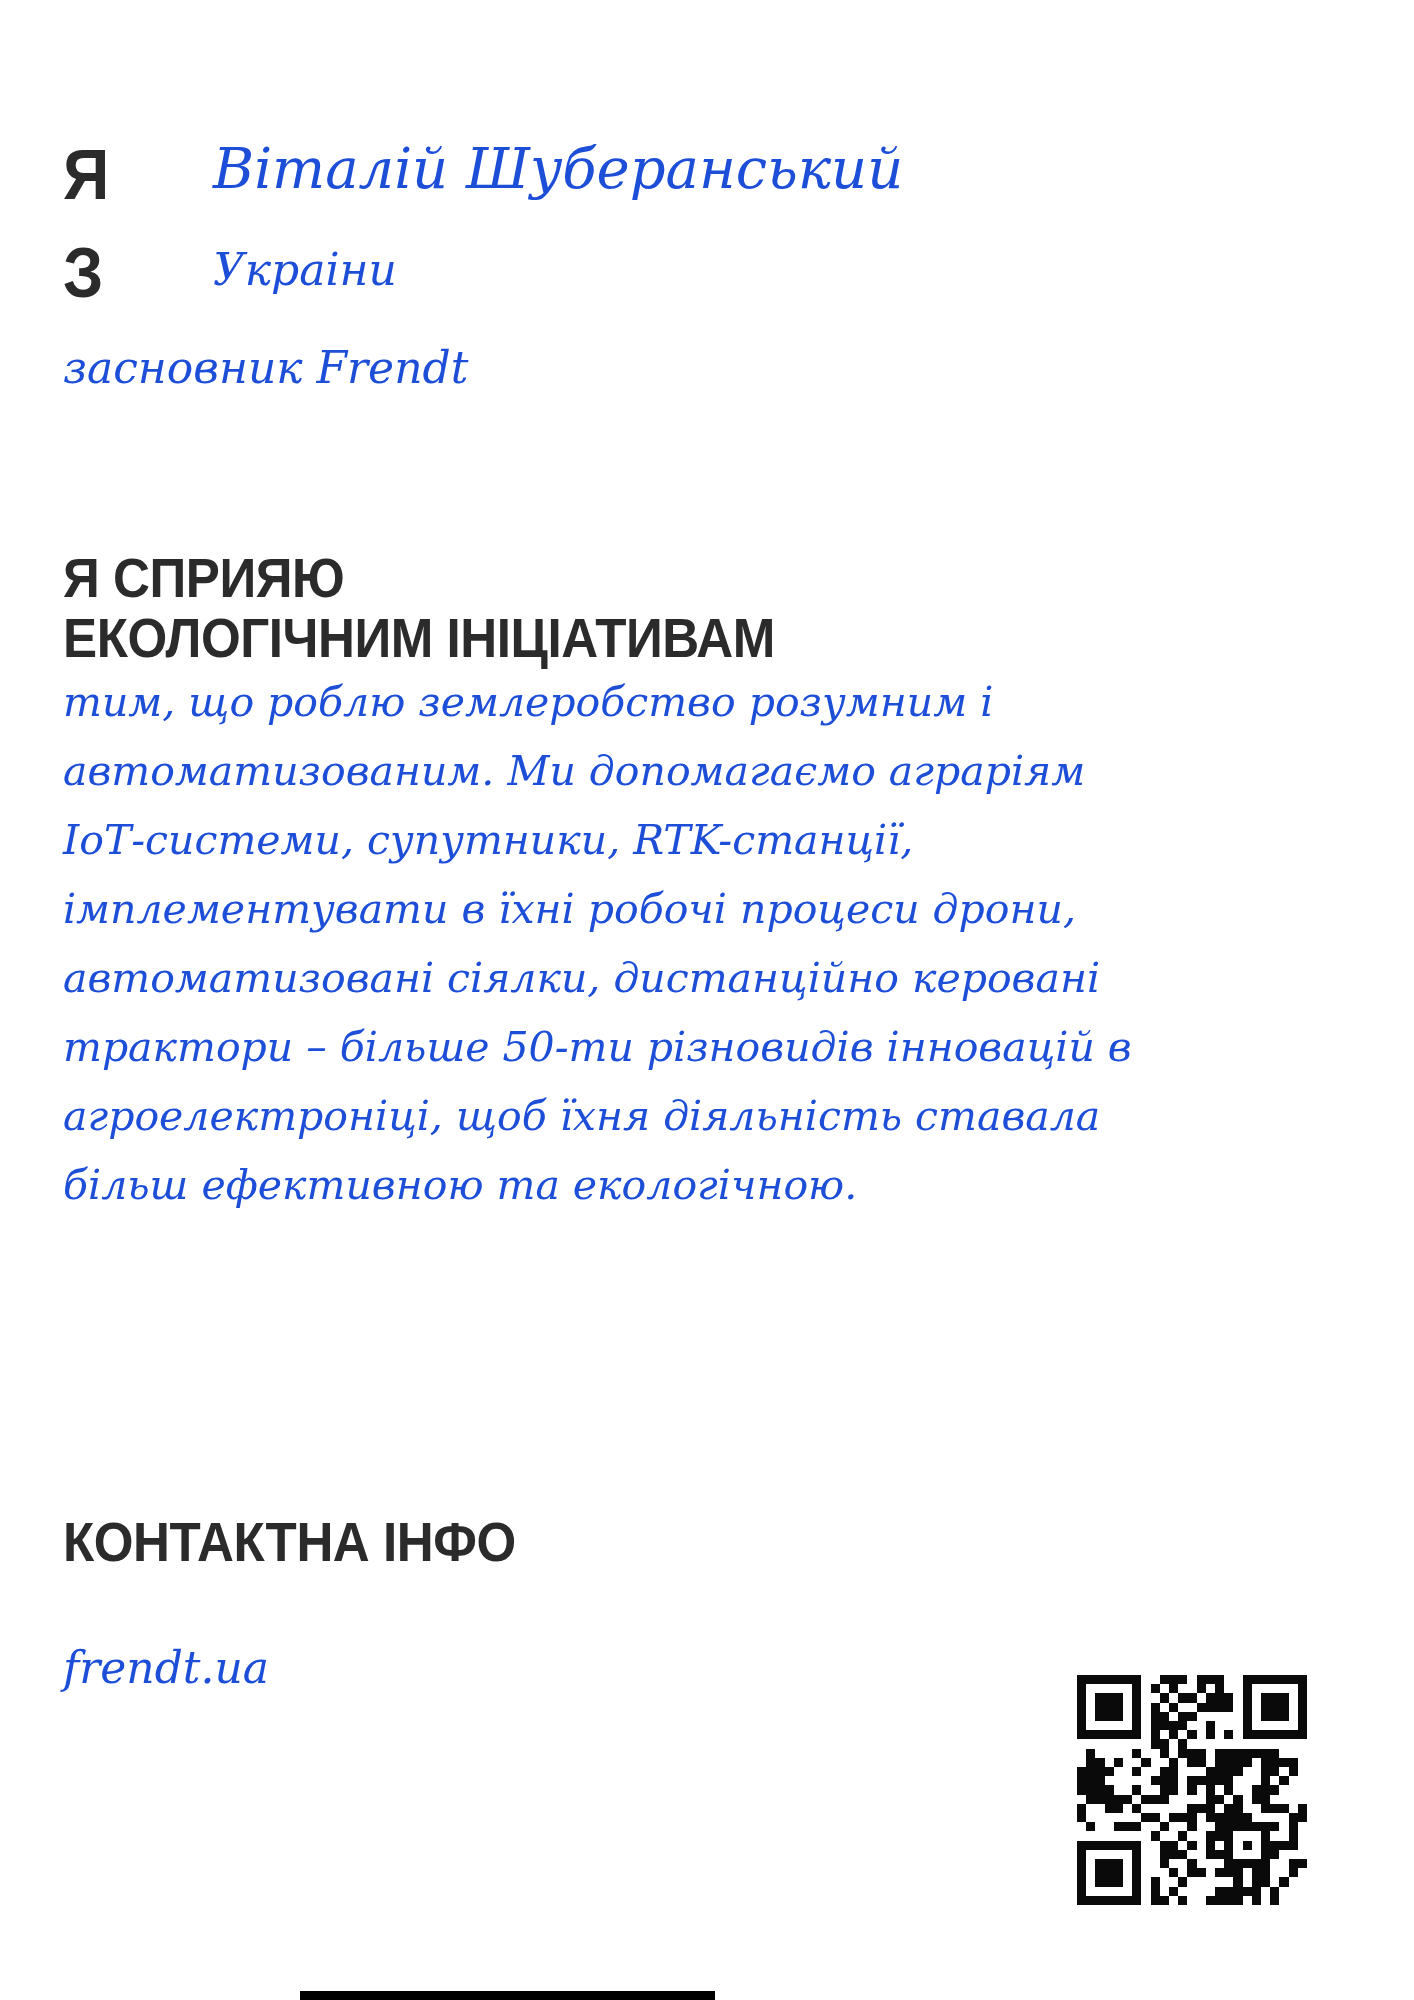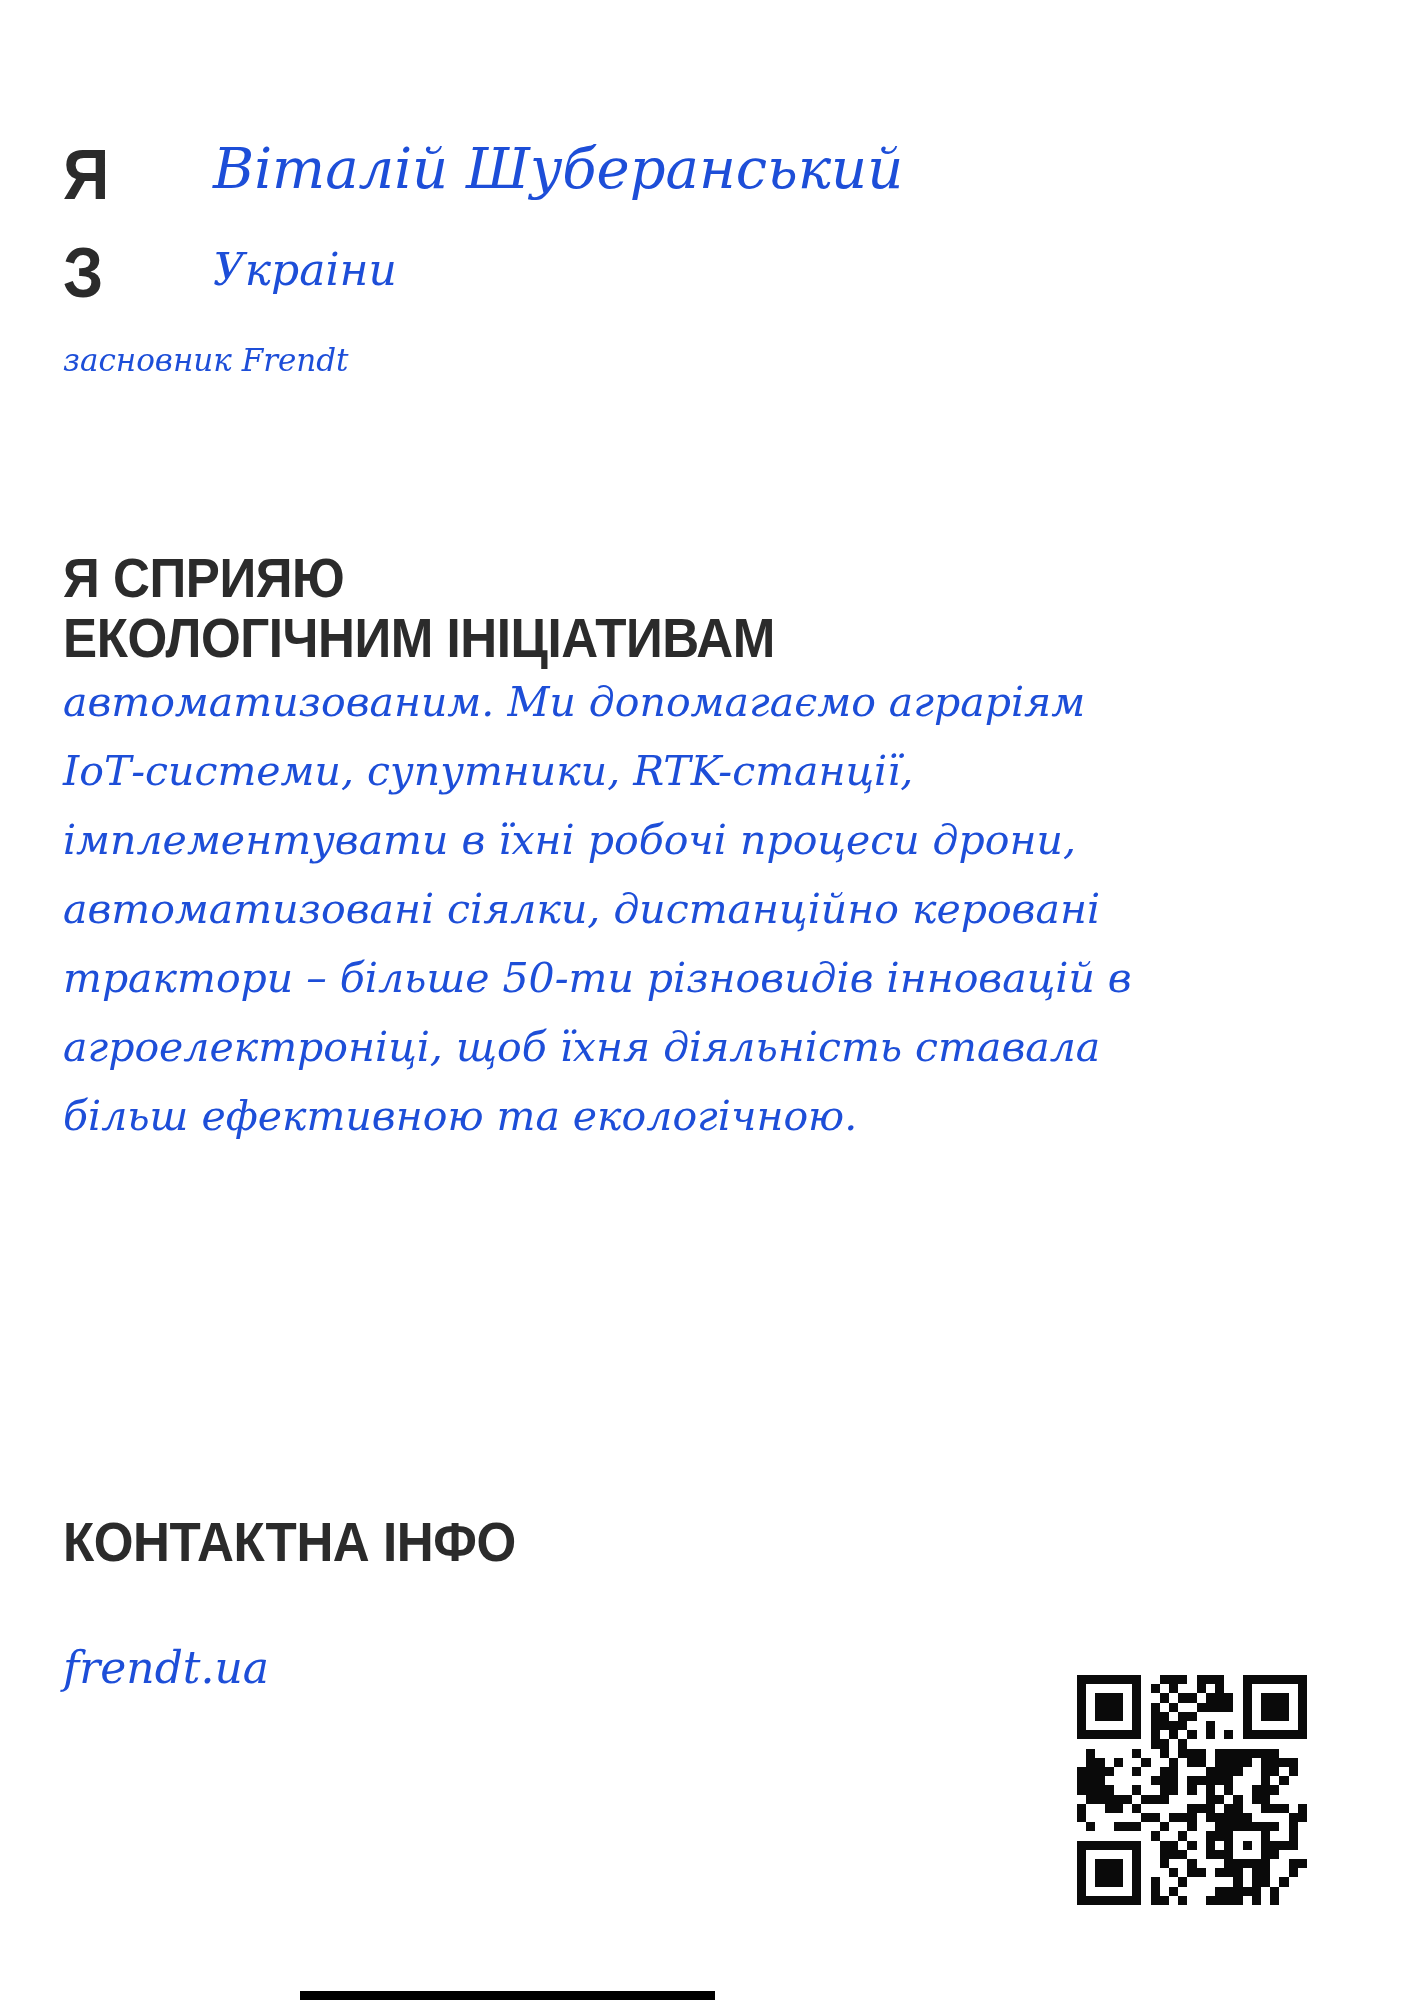--- a/index.html
+++ b/index.html
@@ -40,21 +40,21 @@
   
   .script {
     font-family: "DejaVu Serif", cursive;
     font-style: italic;
     color: #1d4ed8;
   }
   .pos-i       { left: 63px;  top: 140px; }
   .pos-z       { left: 63px;  top: 238px; }
   .pos-name    { position: absolute; left: 213px; top: 136px; font-size: 56px; white-space: nowrap; }
   .pos-country { position: absolute; left: 213px; top: 244px; font-size: 44px; white-space: nowrap; text-align: center; }
-  .pos-role    { position: absolute; left: 63px;  top: 342px; font-size: 31px; white-space: nowrap; }
+  .pos-role    { position: absolute; left: 63px;  top: 342px; font-size: 44px; white-space: nowrap; }
 
   .pos-statement-heading { left: 63px; top: 548px; font-size: 55px; line-height: 60px; }
   .pos-contact-heading   { left: 63px; top: 1512px; font-size: 55px; line-height: 60px; }
 
   .pos-body {
     position: absolute;
     left: 63px;
     top: 668px;
     font-size: 41px;
     line-height: 69px;
@@ -97,20 +97,21 @@
   <div class="script pos-country">Украіни</div>
 
   <div class="script pos-role">засновник Frendt</div>
 
   <h1 class="heading pos-statement-heading">
     <span>Я СПРИЯЮ</span><br>
     <span>ЕКОЛОГІЧНИМ ІНІЦІАТИВАМ</span>
   </h1>
 
   <div class="script pos-body">
+    <span class="body-line">тим, що роблю землеробство розумним і</span>
     <span class="body-line">автоматизованим. Ми допомагаємо аграріям</span>
     <span class="body-line">ІоТ-системи, супутники, RTK-станції,</span>
     <span class="body-line">імплементувати в їхні робочі процеси дрони,</span>
     <span class="body-line">автоматизовані сіялки, дистанційно керовані</span>
     <span class="body-line">трактори – більше 50-ти різновидів інновацій в</span>
     <span class="body-line">агроелектроніці, щоб їхня діяльність ставала</span>
     <span class="body-line">більш ефективною та екологічною.</span>
   </div>
 
   <h2 class="heading pos-contact-heading">КОНТАКТНА ІНФО</h2>

